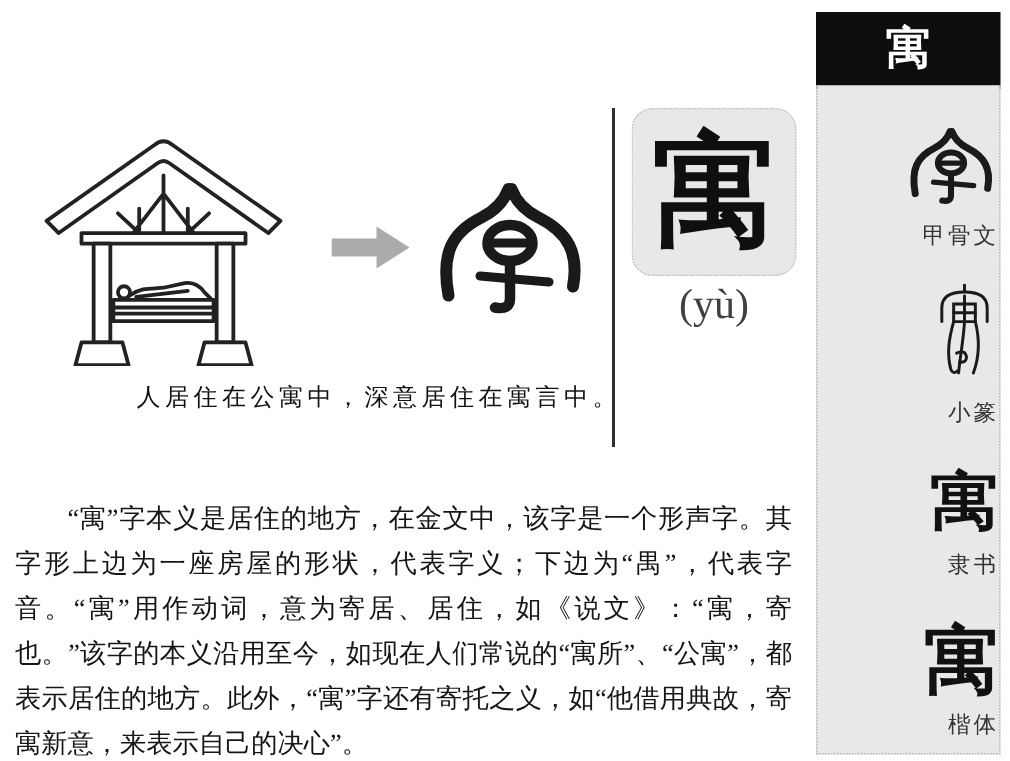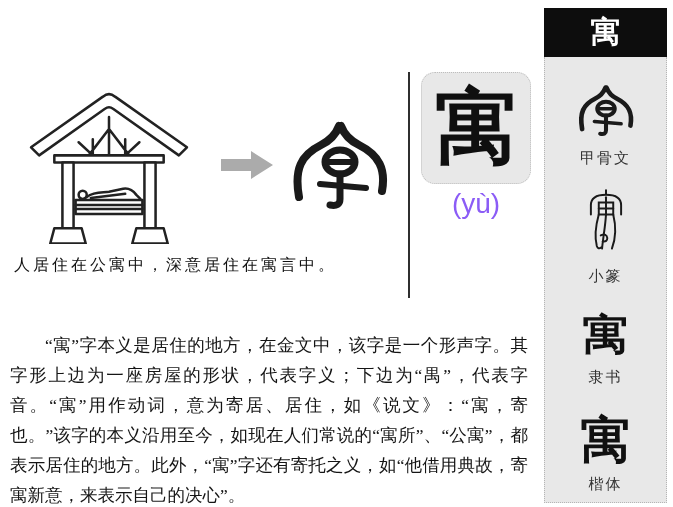--- a/index.html
+++ b/index.html
@@ -14,41 +14,41 @@
   svg{display:block;}
   .abs{position:absolute;}
 
   
   #house-illustration{left:28px;top:86px;width:162px;height:158px;}
   #arrow-icon{left:221px;top:150px;width:52px;height:30px;}
   #bronze-main{left:283px;top:121px;width:114px;height:90px;}
 
   #caption{
     left:14px;top:255px;width:400px;
-    text-align:left;font-size:16px;letter-spacing:3px;
+    text-align:right;font-size:16px;letter-spacing:3px;
     color:#111;
   }
 
   
   #divider{left:408px;top:72px;width:2px;height:226px;background:#2f2f2f;}
 
   
   #char-box{
     left:421px;top:72px;width:110px;height:112px;
     background:#e8e8e8;border:1px dotted #bdbdbd;border-radius:14px;
     display:flex;align-items:center;justify-content:center;
     box-sizing:border-box;
   }
   #char-box .big-char{
     font-size:82px;font-weight:900;line-height:1;color:#0f0f0f;
   }
   #pinyin{
     left:421px;top:188px;width:110px;text-align:center;
-    font-family:Liberation Sans, sans-serif;
-    font-size:28px;color:#8b5cf6;
+    font-family:Liberation Serif, serif;
+    font-size:28px;color:#404040;
   }
 
   
   #etymology-paragraph{
     left:10px;top:330px;width:518px;
     font-size:17.5px;line-height:30px;
     text-align:justify;text-indent:2em;color:#151515;
   }
 
   
@@ -56,21 +56,21 @@
     left:544px;top:8px;width:123px;height:49px;
     background:#0d0d0d;color:#ffffff;
     display:flex;align-items:center;justify-content:center;
     font-size:30px;font-weight:bold;
   }
   #sidebar-body{
     left:544px;top:57px;width:123px;height:446px;
     background:#e8e8e8;
     border:1px dotted #b5b5b5;border-top:none;
     box-sizing:border-box;
-    display:flex;flex-direction:column;align-items:center;
+    display:flex;flex-direction:column;align-items:flex-end;
   }
   .script-glyph-bronze{width:64px;height:56px;margin-top:26px;}
   .script-glyph-seal{width:46px;height:66px;margin-top:20px;}
   .script-label{font-size:15px;color:#333;letter-spacing:2px;margin-top:9px;line-height:20px;}
   .script-label.tight{margin-top:12px;}
   .script-char-lishu{
     font-size:46px;font-weight:700;line-height:1;margin-top:26px;
     transform:scaleY(0.92);color:#111;
   }
   .script-char-kaiti{

